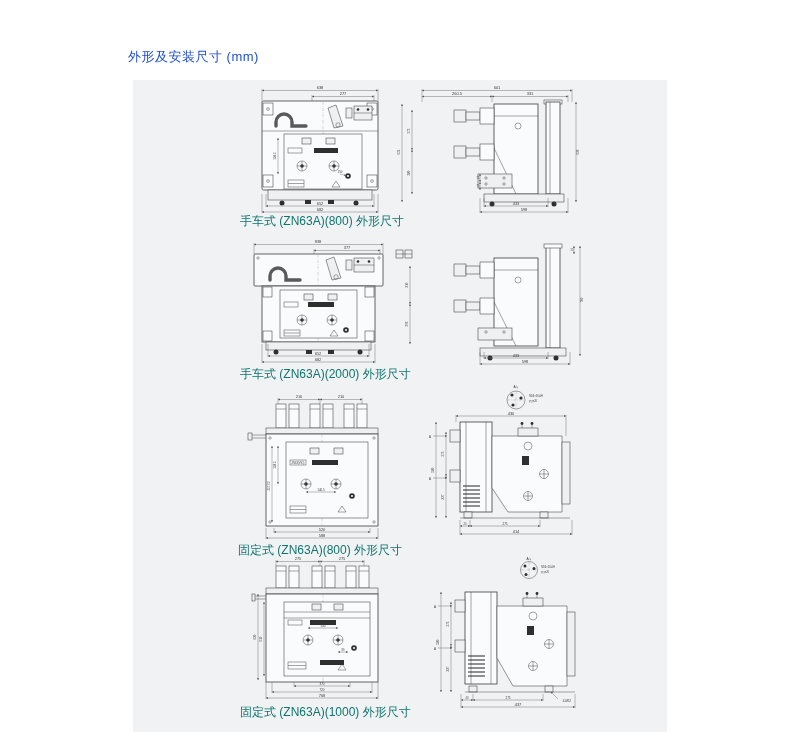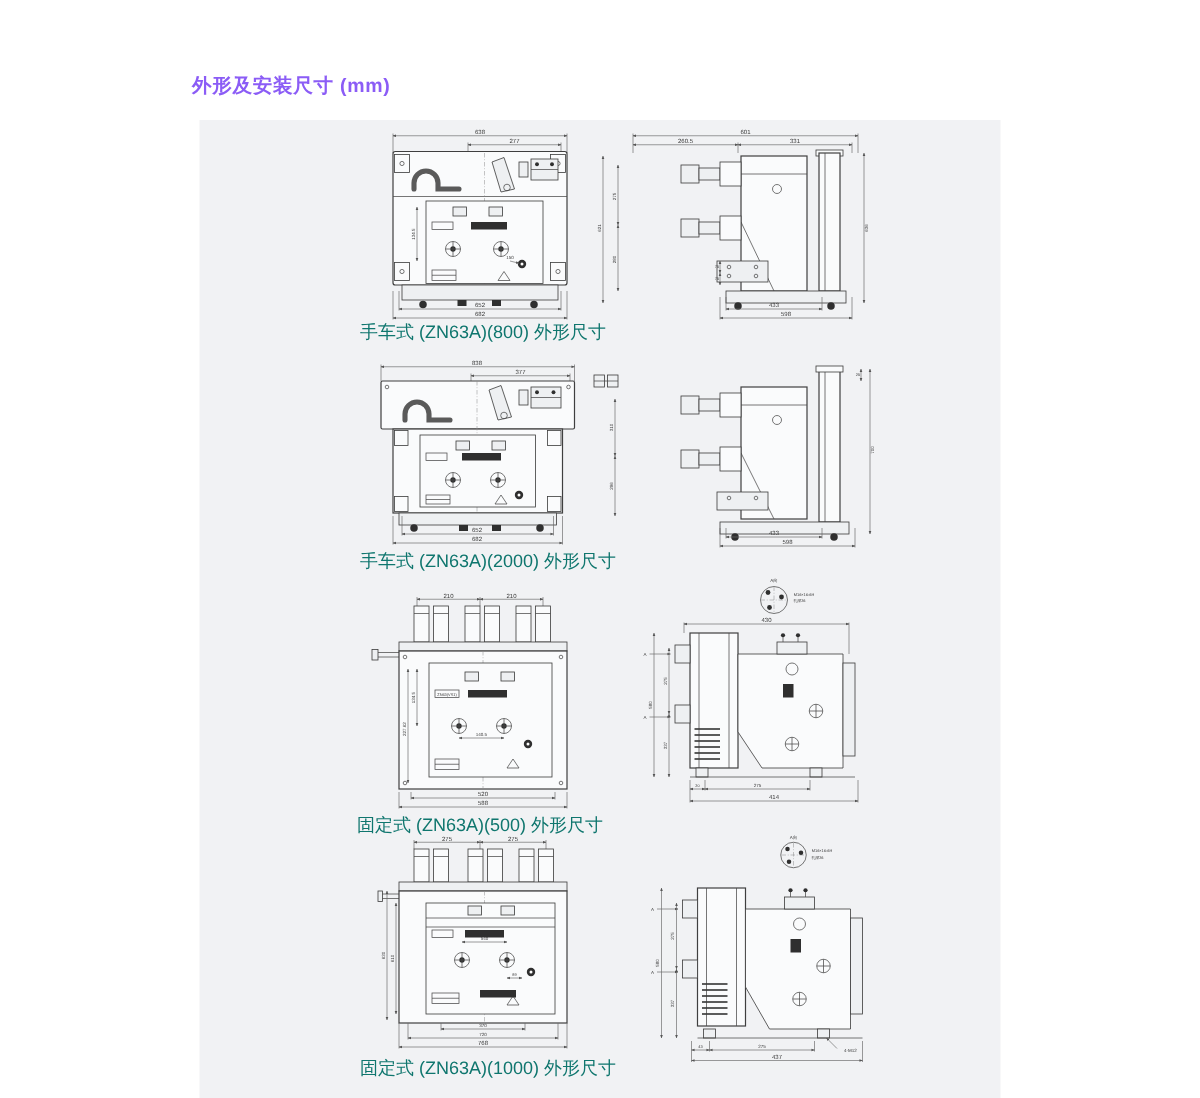--- a/index.html
+++ b/index.html
@@ -1,18 +1,18 @@
 <!DOCTYPE html>
 <html><head>
 <meta charset="utf-8">
 <style>
   html,body{margin:0;padding:0}
   body{width:800px;height:732px;background:#ffffff;position:relative;overflow:hidden;
        font-family:"Liberation Sans",sans-serif}
-  .title{position:absolute;left:128px;top:48px;font-size:13px;font-weight:700;color:#8b5cf6;letter-spacing:.5px}
+  .title{position:absolute;left:128px;top:48px;font-size:13px;font-weight:400;color:#1d4ed8;letter-spacing:.5px}
   .panel{position:absolute;left:133px;top:80px;width:534px;height:652px;background:#f1f2f4}
   .fig{position:absolute}
   .cap{position:absolute;font-size:12px;color:#0f766e;text-align:left;white-space:nowrap}
   svg{display:block;overflow:visible}
   svg text{font-family:"Liberation Sans",sans-serif}
   .dt{font-size:4px;fill:#3a3a3a;text-anchor:middle}
   .ds{font-size:3px;fill:#3a3a3a;text-anchor:middle}
   .dp{font-size:2.6px;fill:#3a3a3a;text-anchor:middle}
   .dl{stroke:#6a6a6a;stroke-width:.45;fill:none}
   .ol{stroke:#3f3f3f;stroke-width:.8;fill:#fafbfc}
@@ -417,21 +417,21 @@
     <line class="dl" x1="120" y1="136" x2="120" y2="143"></line>
       <line class="dl" x1="152" y1="136" x2="152" y2="151"></line>
     <line class="dl" x1="40" y1="142" x2="50" y2="142" marker-start="url(#ar)" marker-end="url(#ar)"></line>
     <text class="dp" x="45" y="140.6">20</text>
     <line class="dl" x1="50" y1="142" x2="120" y2="142" marker-start="url(#ar)" marker-end="url(#ar)"></line>
     <text class="ds" x="85" y="140.6">275</text>
     <line class="dl" x1="40" y1="150" x2="152" y2="150" marker-start="url(#ar)" marker-end="url(#ar)"></line>
     <text class="dt" x="96" y="148.8">414</text>
   </g>
 </svg>
-<div class="cap" style="left:238px;top:542px;width:360px">固定式 (ZN63A)(500) 外形尺寸</div>
+<div class="cap" style="left:238px;top:542px;width:360px">固定式 (ZN63A)(800) 外形尺寸</div>
 
 <svg class="fig" style="left:252px;top:556px" width="140" height="148" viewBox="0 0 140 148">
   <g>
     <line class="dl" x1="24" y1="10" x2="24" y2="4"></line>
       <line class="dl" x1="68" y1="10" x2="68" y2="4"></line>
       <line class="dl" x1="112" y1="10" x2="112" y2="4"></line>
     <line class="dl" x1="24" y1="5.5" x2="68" y2="5.5" marker-start="url(#ar)" marker-end="url(#ar)"></line>
     <text class="dt" x="46" y="4.4">275</text>
     <line class="dl" x1="68" y1="5.5" x2="112" y2="5.5" marker-start="url(#ar)" marker-end="url(#ar)"></line>
     <text class="dt" x="90" y="4.4">275</text>

